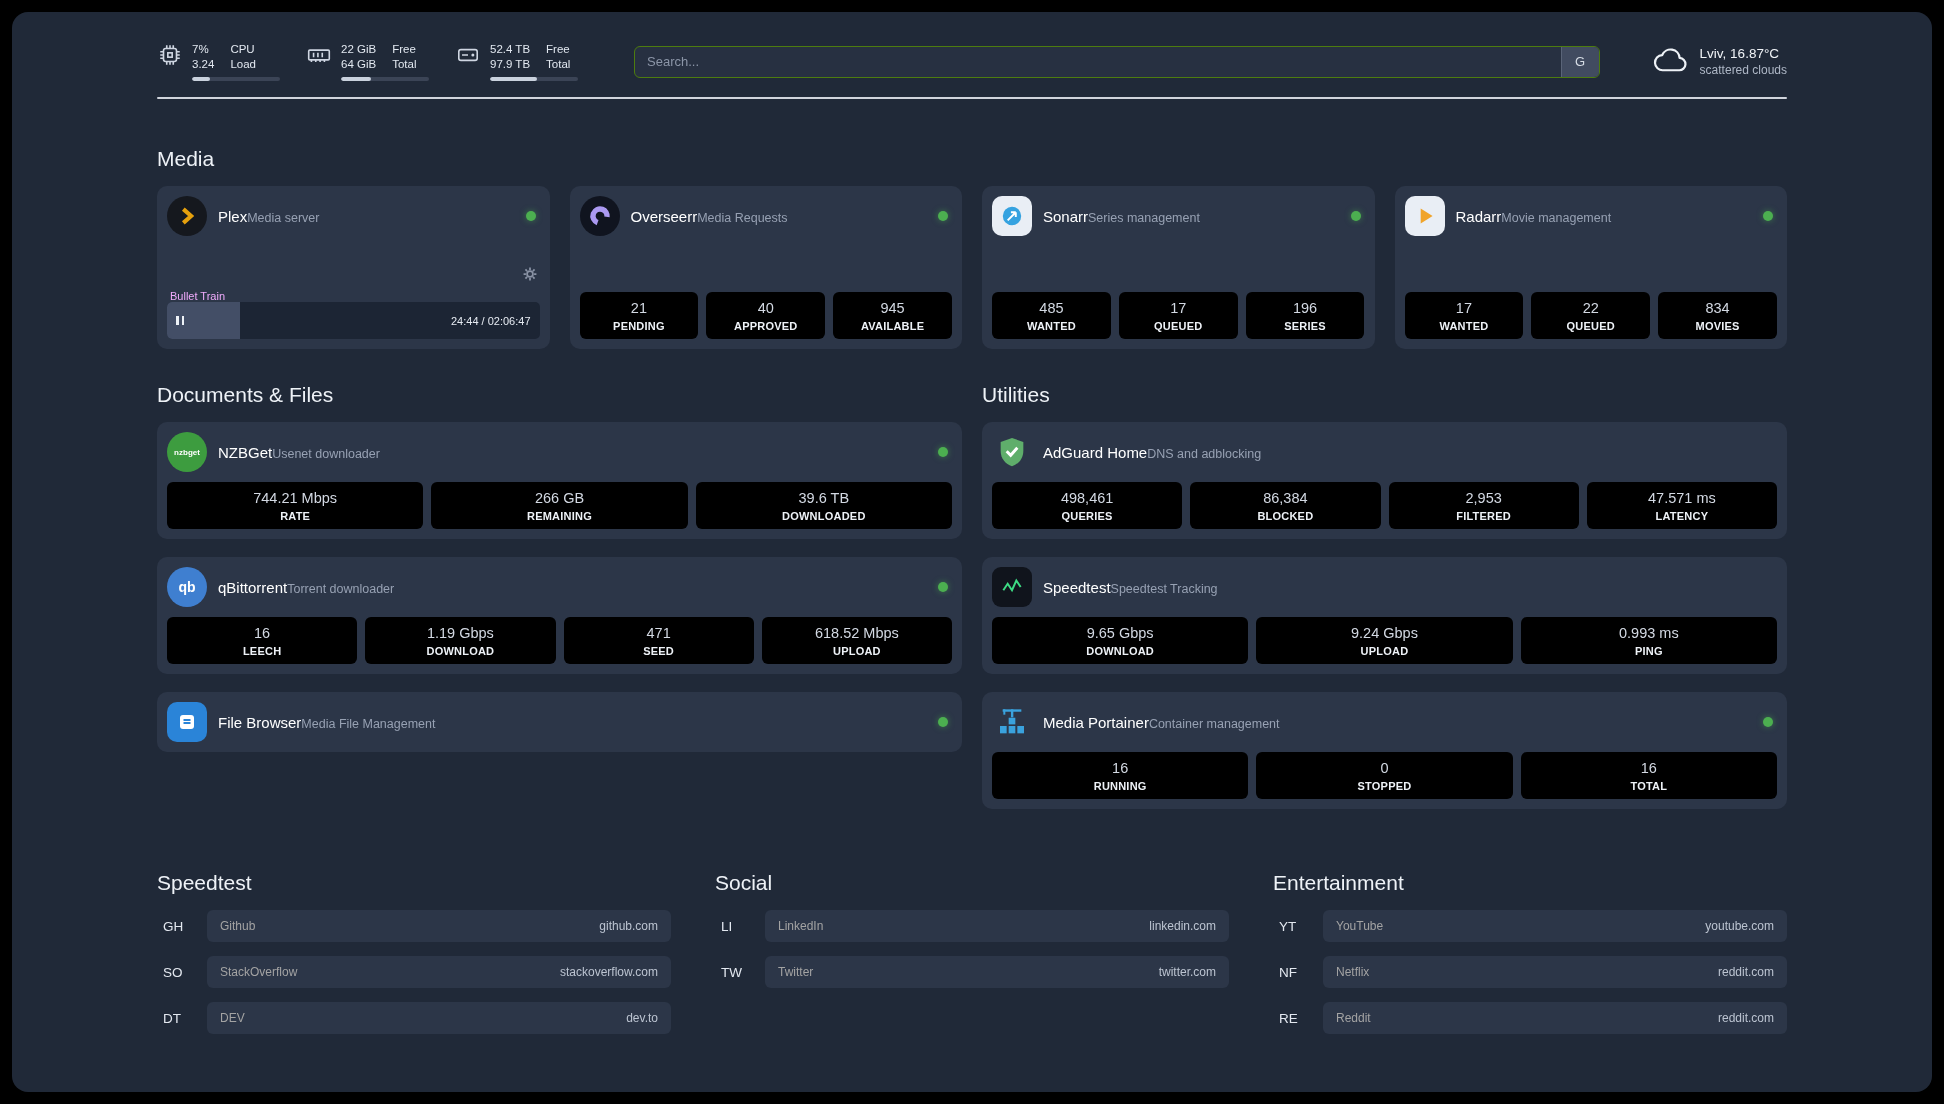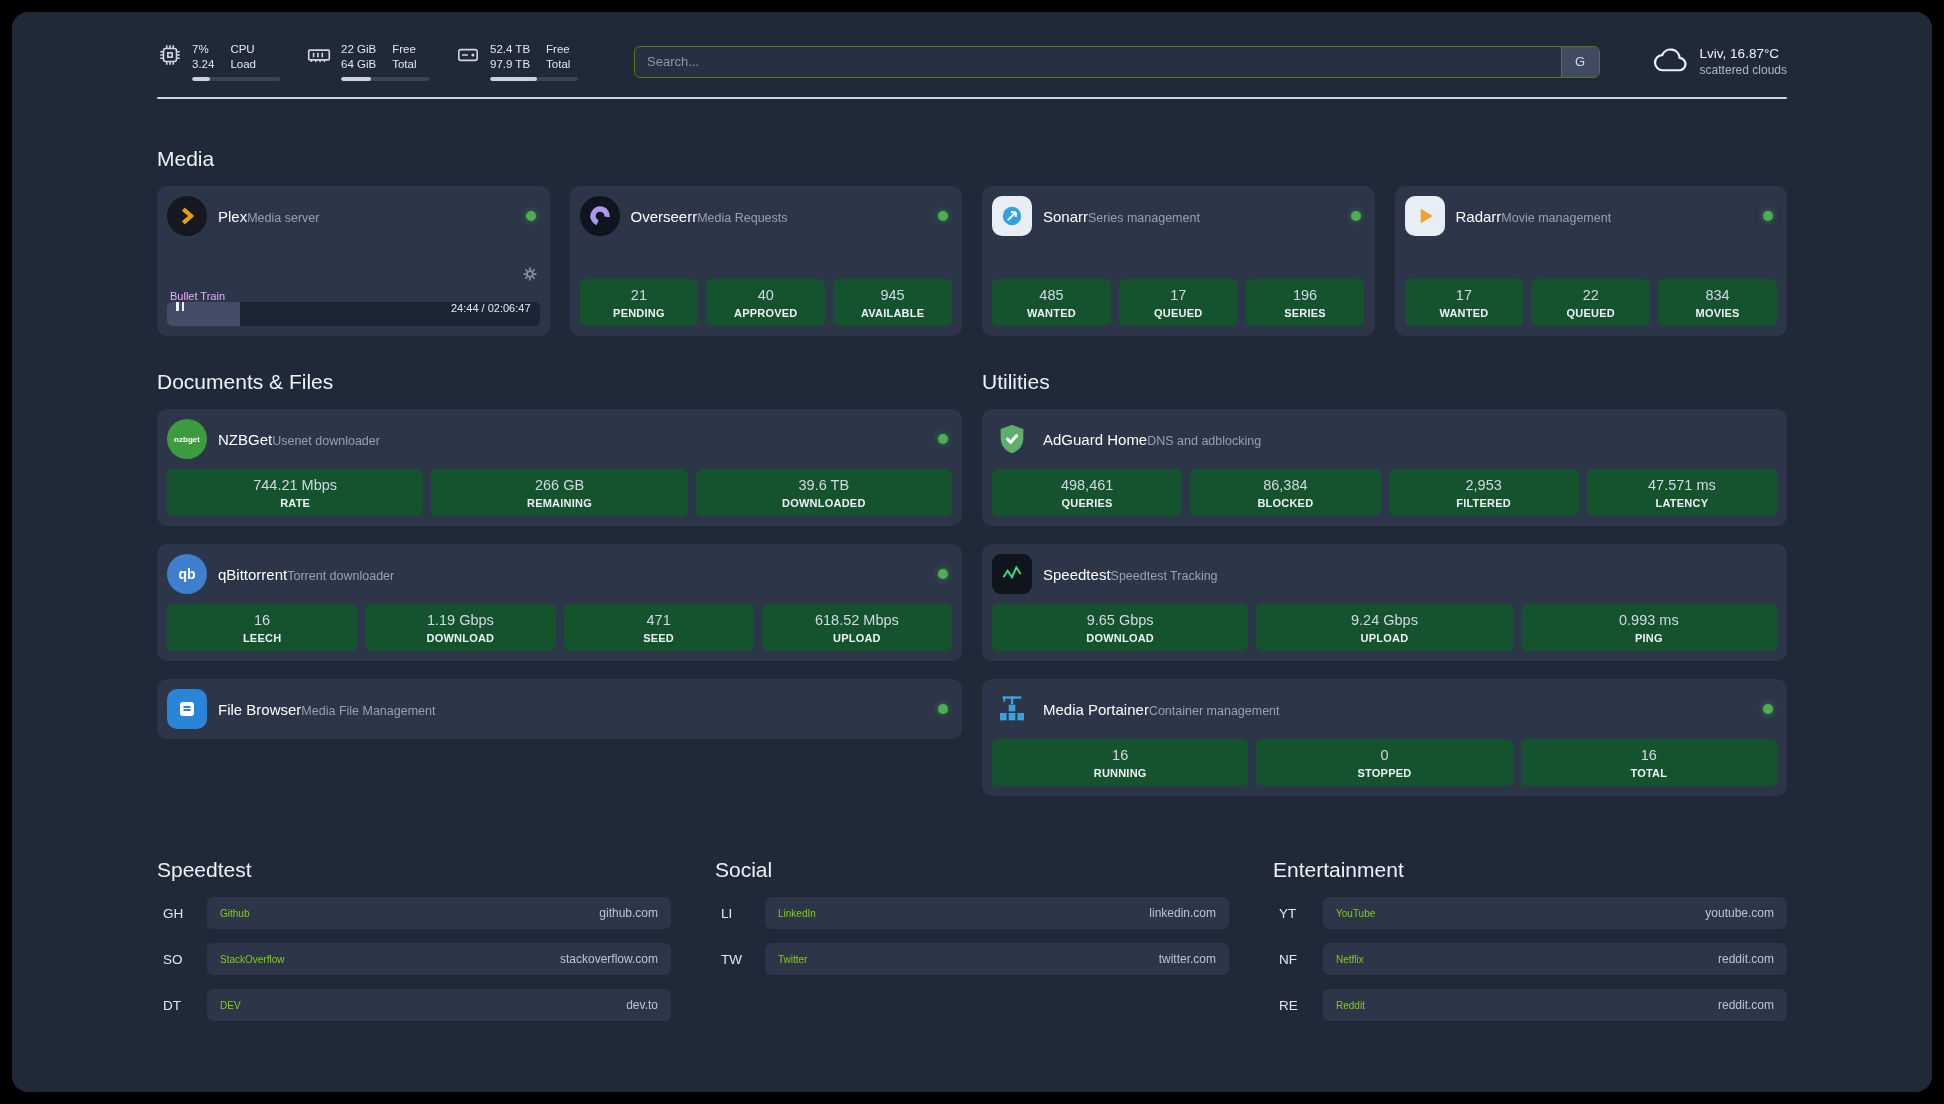--- a/index.html
+++ b/index.html
@@ -47,42 +47,42 @@
   .tile-qb { background:#3f7fd0; color:#fff; font-size:14px; font-weight:bold; }
   .tile-fb { background:#2a84d8; }
   .tile-plain { background:transparent; }
   .tile-speedtest { background:#10141c; border-radius:9px; }
   .sv-meta { display:flex; }
   .sv-name { font-size:15px; font-weight:500; color:#fff; }
   .sv-desc { font-size:12.5px; color:#97a1b3; margin-top:3px; }
   .dot { width:10px; height:10px; border-radius:50%; background:#4caf50; margin-left:auto; margin-right:4px;
     box-shadow:0 0 6px rgba(76,175,80,.55); flex:none; }
   .stats { display:flex; gap:8px; margin-top:auto; padding-top:10px; }
-  .stat { flex:1; background:#14532d; border-radius:6px; text-align:center; padding:8px 4px 7px; }
+  .stat { flex:1; background:#000000; border-radius:6px; text-align:center; padding:8px 4px 7px; }
   .stat-value { font-size:14.5px; color:#d3d9e3; }
   .stat-label { font-size:11px; font-weight:bold; color:#eef2f7; margin-top:4px; letter-spacing:.02em; }
 
   
   .np-row { display:flex; align-items:center; margin-top:10px; padding:0 3px; }
   .np-title { font-size:11px; color:#f0abfc;margin-top:44px; }
   .gear { margin-left:auto; display:flex; }
-  .player { margin-top:auto; height:24px; background:#1c2534; border-radius:5px; position:relative; overflow:hidden;
-    display:flex; }
+  .player { margin-top:auto; height:37px; background:#1c2534; border-radius:5px; position:relative; overflow:hidden;
+    display:flex; align-items:center; }
   .player-fill { position:absolute; left:0; top:0; bottom:0; background:#434e66; }
   .pause { display:flex; gap:3px; margin-left:9px; z-index:1; }
   .pause i { display:block; width:2.5px; height:9px; background:#eef2f7; }
   .player-time { margin-left:auto; margin-right:9px; z-index:1; font-size:11px; color:#e6ebf2; }
 
   
   .bottom-grid { display:grid; grid-template-columns:repeat(3,1fr); gap:44px; margin-top:62px; padding-bottom:40px; }
   .bm-stack { display:flex; flex-direction:column; gap:14px; }
   .bm-row { display:flex; align-items:center; gap:14px; cursor:pointer; }
   .bm-abbr { width:36px; text-align:left; padding-left:6px; font-size:13.5px; color:#e3e8f0; flex:none; }
   .bm-bar { flex:1; background:#2c3648; border-radius:6px; height:32px; display:flex; align-items:center; padding:0 13px; }
-  .bm-name { font-size:10px; color:#84cc16;text-align:center; }
+  .bm-name { font-size:12px; color:#a3a3a3;text-align:center; }
   .bm-url { margin-left:auto; font-size:12px; color:#bcc4d1; }
 </style>
 </head>
 <body>
 
 <div class="panel">
 <div class="container">
 
   <div class="topbar">
 

